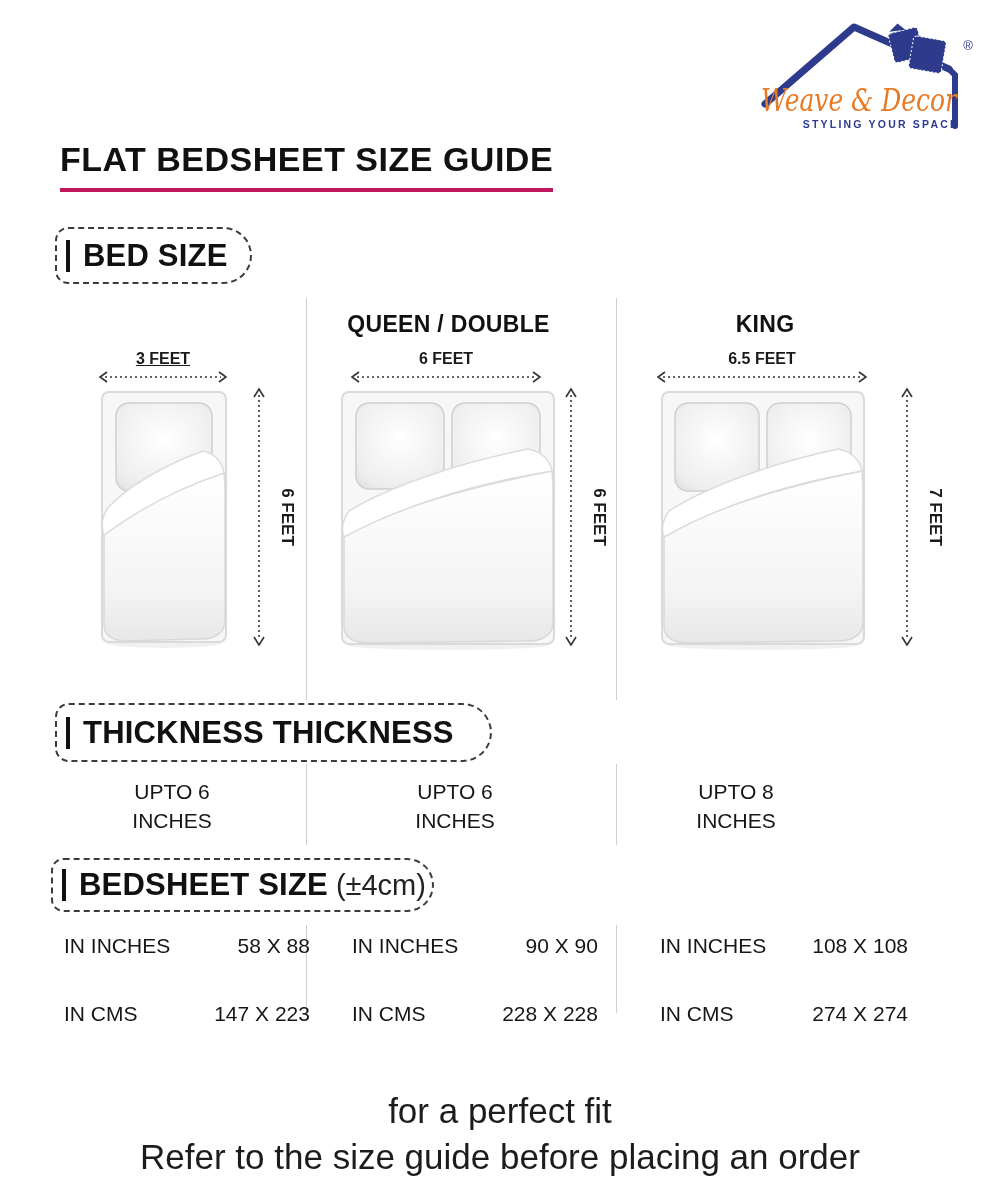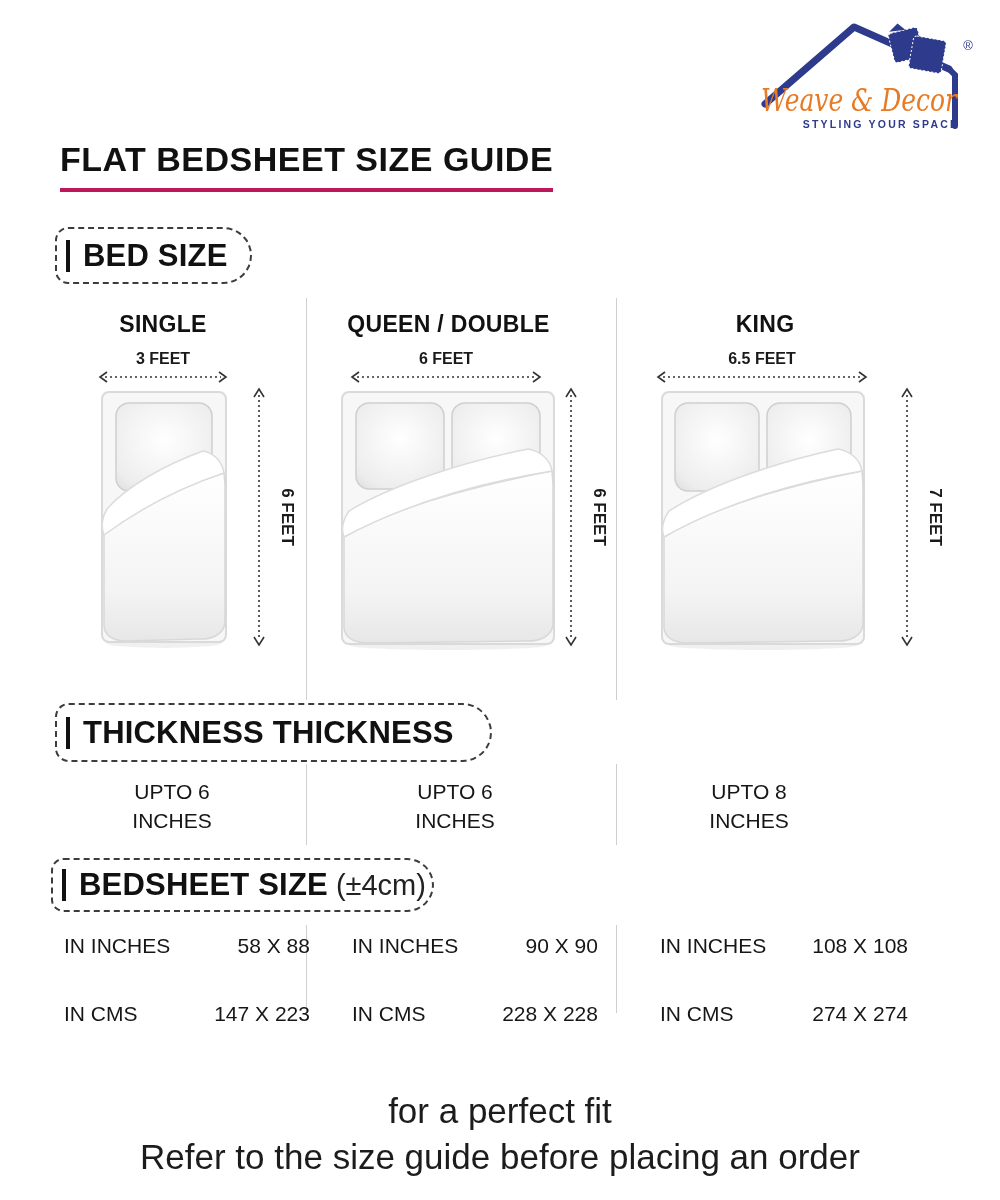--- a/index.html
+++ b/index.html
@@ -89,25 +89,24 @@
     <div class="pill-sub">(±4cm)</div>
   </div>
 
   <div class="vline" style="left:306px;top:298px;height:402px;"></div>
   <div class="vline" style="left:616px;top:298px;height:402px;"></div>
   <div class="vline" style="left:306px;top:764px;height:81px;"></div>
   <div class="vline" style="left:616px;top:764px;height:81px;"></div>
   <div class="vline" style="left:306px;top:925px;height:88px;"></div>
   <div class="vline" style="left:616px;top:925px;height:88px;"></div>
 
-  <div class="col-name" style="left:58px;width:210px;">SINGLE</div>
   <div class="col-name" style="left:331px;width:235px;">QUEEN / DOUBLE</div>
   <div class="col-name" style="left:650px;width:230px;">KING</div>
 
-  <div class="w-label" style="left:93px;width:140px;">3 FEET</div>
+  <div class="w-label" style="left:93px;width:140px;text-decoration:underline;">3 FEET</div>
   <div class="w-label" style="left:348px;width:196px;">6 FEET</div>
   <div class="w-label" style="left:655px;width:214px;">6.5 FEET</div>
 
   <svg class="harrow" style="left:98px;" width="130" height="12">
     <line x1="7" y1="6" x2="123" y2="6" stroke="#333" stroke-width="1.6" stroke-dasharray="2 3"></line>
     <path d="M9 1 L2 6 L9 11" fill="none" stroke="#333" stroke-width="1.6"></path>
     <path d="M121 1 L128 6 L121 11" fill="none" stroke="#333" stroke-width="1.6"></path>
   </svg>
   <svg class="harrow" style="left:350px;" width="192" height="12">
     <line x1="7" y1="6" x2="185" y2="6" stroke="#333" stroke-width="1.6" stroke-dasharray="2 3"></line>
@@ -202,21 +201,21 @@
   </svg>
 
   <div class="thick" style="left:72px;width:200px;">
     <div>UPTO 6</div>
     <div>INCHES</div>
   </div>
   <div class="thick" style="left:350px;width:210px;">
     <div>UPTO 6</div>
     <div>INCHES</div>
   </div>
-  <div class="thick" style="left:644px;width:210px;">
+  <div class="thick" style="left:631px;width:210px;">
     <div>UPTO 8</div>
     <div>INCHES</div>
   </div>
 
   <div class="sizecol" style="left:64px;width:228px;">
     <div class="lbl">IN INCHES</div>
     <div class="val">58 X 88</div>
     <div class="lbl">IN CMS</div>
     <div class="val">147 X 223</div>
   </div>

